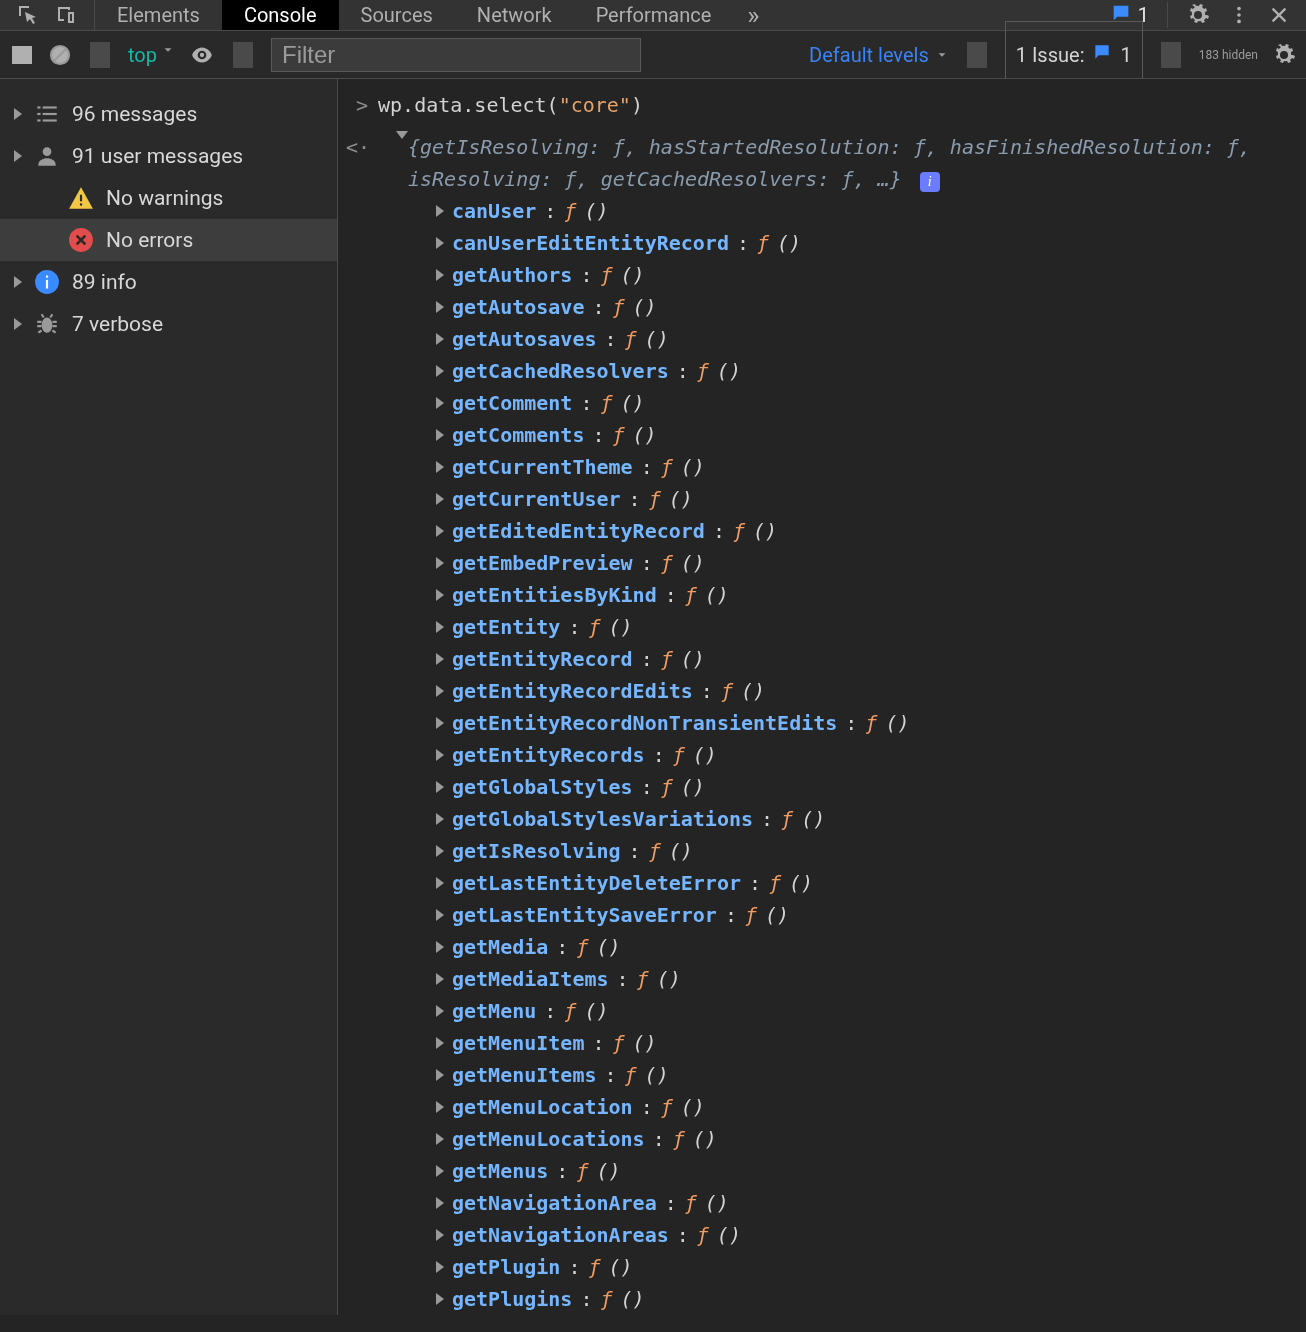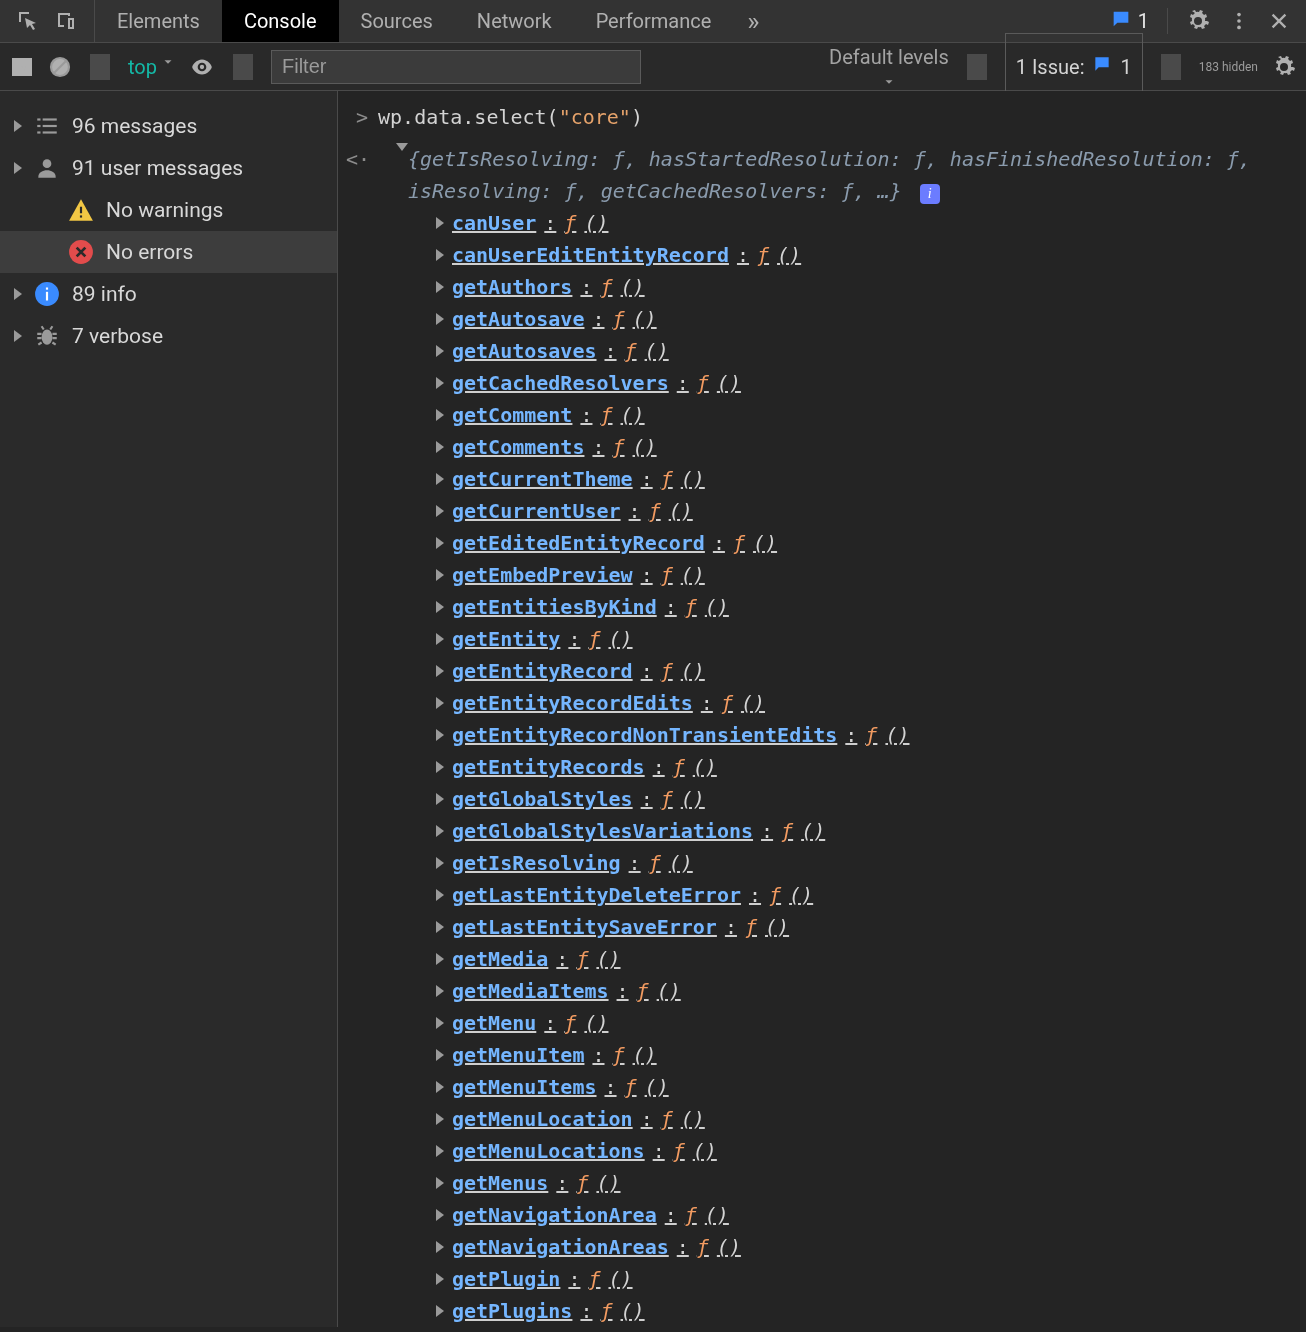--- a/index.html
+++ b/index.html
@@ -9,21 +9,21 @@
     background: #242424;
     color: #cfcfcf;
     font-family: -apple-system, "Segoe UI", Roboto, Helvetica, Arial, sans-serif;
     font-size: 18px;
     overflow: hidden;
   }
   
   .tabbar {
     display: flex;
     align-items: stretch;
-    height: 43px;
+    height: 31px;
     background: #333333;
     border-bottom: 1px solid #4a4a4a;
   }
   .tabbar .left-icons {
     display: flex;
     align-items: center;
     gap: 14px;
     padding: 0 16px;
     border-right: 1px solid #4a4a4a;
   }
@@ -74,31 +74,30 @@
   }
   .toolbar .sep { width:1px; height:26px; background:#4a4a4a; margin:0 4px; }
   .ctx-select {
     display:flex; align-items:flex-start; gap:4px;
     color:#14b8a6; font-size:20px;
   }
   .filter-input {
     background:#3b3b3b;
     border:1px solid #5a5a5a;
     color:#cfcfcf;
-    font-size:20px;
+    font-size:24px;
     padding:4px 10px;
     width:370px;
     height:34px;
   }
   .filter-input::placeholder { color:#9b9b9b; }
   .levels {
     display:flex; align-items:center; gap:6px;
-    color:#a3a3a3; font-size:20px;
+    color:#3b82f6; font-size:20px;
     margin-left:auto;
-    flex-direction:column;
   }
   .issues {
     display:flex; align-items:center; gap:8px;
     border:1px solid #5a5a5a;
     padding:20px 10px;
     color:#d4d4d4;
     font-size:20px;
   }
   .hidden-count { color:#9b9b9b; font-size:12px; }
 
@@ -157,21 +156,20 @@
   .tok-obj   { color:#d3d3d3; }
   .tok-prop  { color:#75b6ff; font-weight:600; }
   .tok-punct { color:#d3d3d3; }
   .tok-str   { color:#e6a36b; }
   .tok-fn    { color:#f29b61; font-style:italic; }
   .tok-paren { color:#d3d3d3; font-style:italic; }
   .obj-head  { font-style:italic; color:#8a9bad; }
   .obj-row {
     display:flex; align-items:center; gap:8px;
     padding-left:40px;
-    text-decoration:underline;
   }
   .tri {
     width:0; height:0;
     border-top:6px solid transparent;
     border-bottom:6px solid transparent;
     border-left:8px solid #9a9a9a;
     cursor:pointer;
     flex-shrink:0;
   }
   .tri.down {

